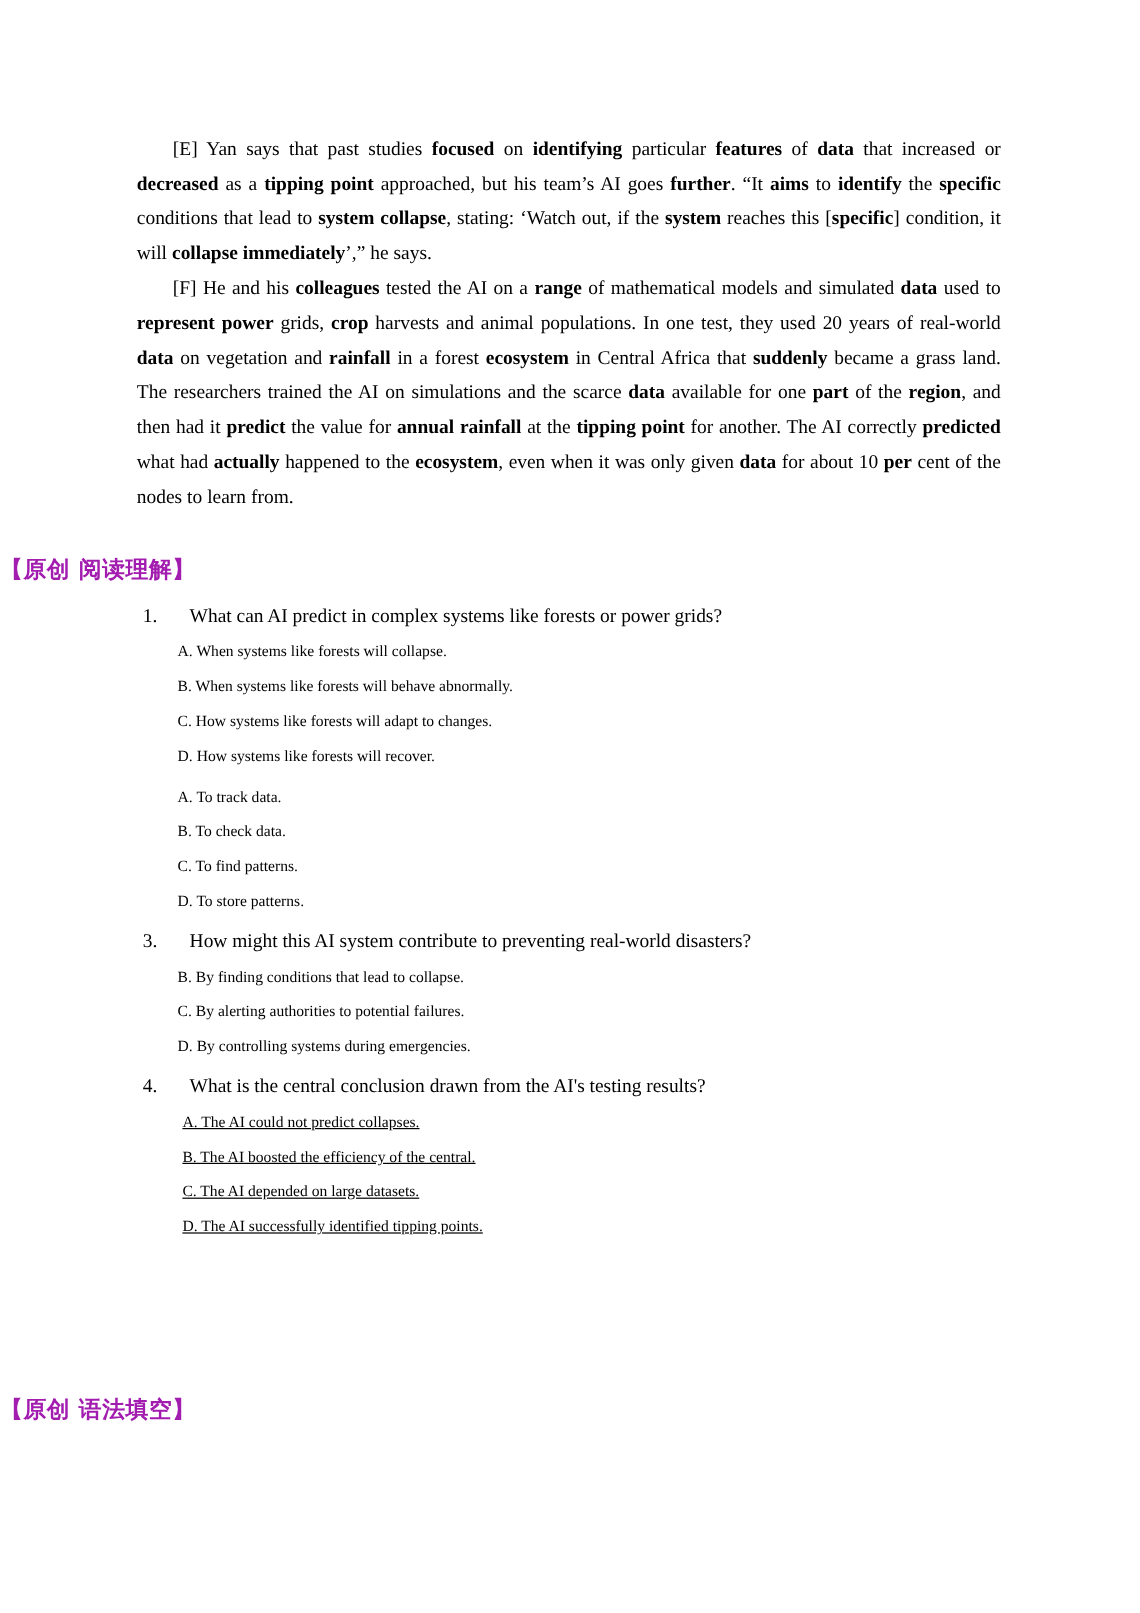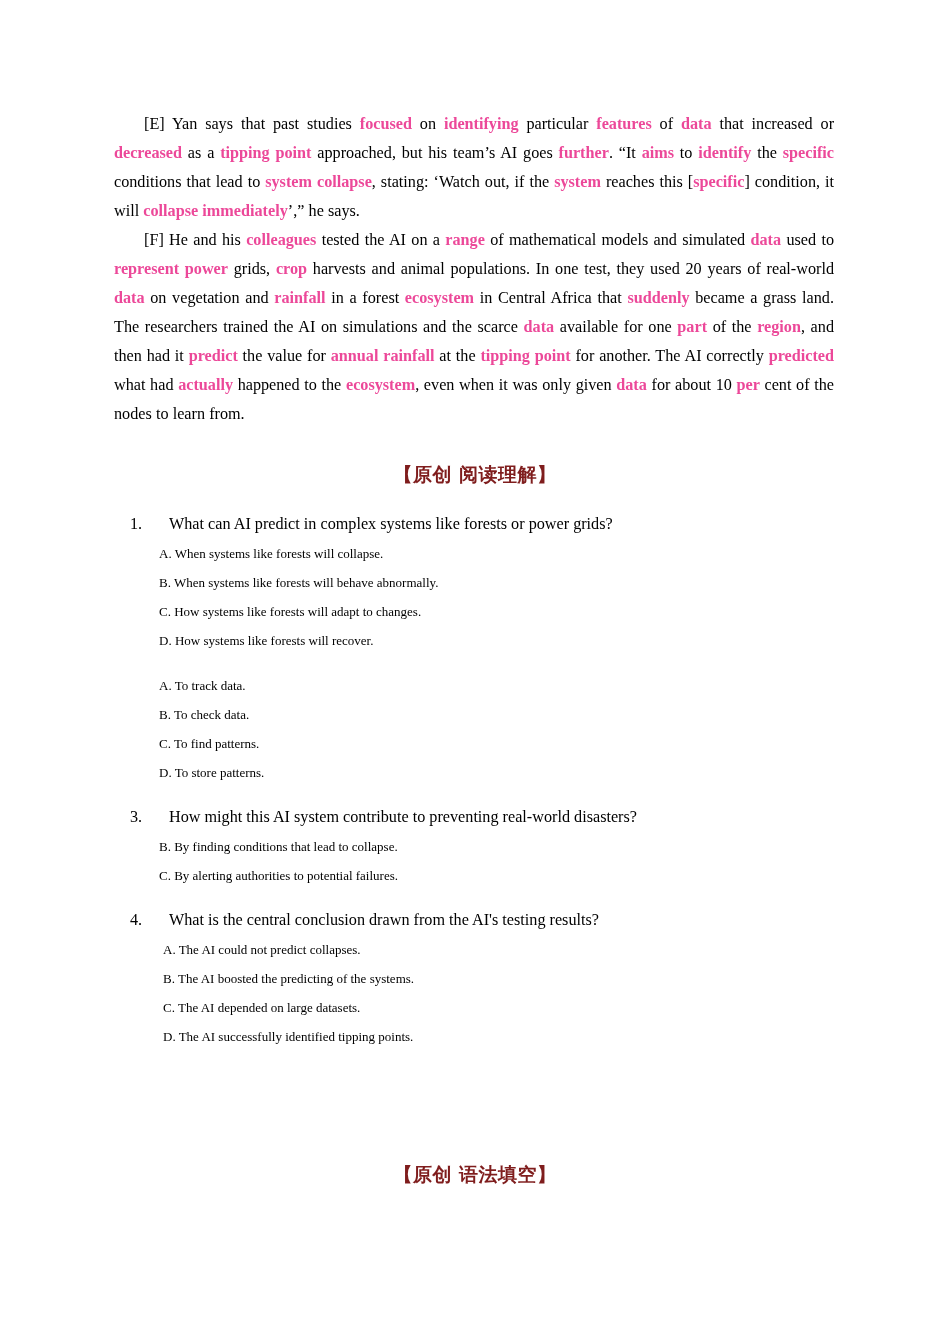--- a/index.html
+++ b/index.html
@@ -39,68 +39,68 @@
     text-indent: 30px;
     margin: 0;
     word-spacing: 0.1px;
     -webkit-hyphens: none;
     hyphens: none;
   }
   .para:last-child {
     text-align: justify;
   }
   .hl {
-    color: #ec4899;
+    color: #000000;
     font-weight: bold;
   }
 
   
   .cn-heading {
     position: absolute;
     width: 950px;
     left: 0;
-    text-align: center;
-    color: #7f1d1d;
+    color: #a21caf;
     font-weight: bold;
     font-size: 19px;
     letter-spacing: 0.5px;
     font-family: "DejaVu Sans", "Liberation Sans", sans-serif;
   }
   #heading-reading { top: 462px; }
   #heading-grammar { top: 1162px; }
 
   
   .questions {
     position: absolute;
     left: 114px;
     top: 494px;
     width: 740px;
   }
   .question {
-    margin: 16px;
+    margin: 5px;
     padding: 0;
   }
   .q-stem {
     font-size: 16.2px;
     line-height: 29px;
     white-space: nowrap;
   }
   .q-num {
     display: inline-block;
     width: 39px;
     text-align: left;
   }
   .q-opt {
     font-size: 13px;
     line-height: 29px;
     padding-left: 29px;
     white-space: nowrap;
   }
   .q-opt.indent-extra {
     padding-left: 33px;
+    text-decoration: underline;
   }
 </style>
 </head>
 <body>
 
 <div class="page">
 
   <div class="passage-block">
     <p class="para"><span>[E] Yan says that past studies </span><span class="hl">focused</span><span> on </span><span class="hl">identifying</span><span> particular </span><span class="hl">features</span><span> of </span><span class="hl">data</span><span> that increased or </span><span class="hl">decreased</span><span> as a </span><span class="hl">tipping point</span><span> approached, but his team’s AI goes </span><span class="hl">further</span><span>. “It </span><span class="hl">aims</span><span> to </span><span class="hl">identify</span><span> the </span><span class="hl">specific</span><span> conditions that lead to </span><span class="hl">system collapse</span><span>, stating: ‘Watch out, if the </span><span class="hl">system</span><span> reaches this [</span><span class="hl">specific</span><span>] condition, it will </span><span class="hl">collapse immediately</span><span>’,” he says.</span></p>
     <p class="para"><span>[F] He and his </span><span class="hl">colleagues</span><span> tested the AI on a </span><span class="hl">range</span><span> of mathematical models and simulated </span><span class="hl">data</span><span> used to </span><span class="hl">represent power</span><span> grids, </span><span class="hl">crop</span><span> harvests and animal populations. In one test, they used 20 years of real-world </span><span class="hl">data</span><span> on vegetation and </span><span class="hl">rainfall</span><span> in a forest </span><span class="hl">ecosystem</span><span> in Central Africa that </span><span class="hl">suddenly</span><span> became a grass land. The researchers trained the AI on simulations and the scarce </span><span class="hl">data</span><span> available for one </span><span class="hl">part</span><span> of the </span><span class="hl">region</span><span>, and then had it </span><span class="hl">predict</span><span> the value for </span><span class="hl">annual rainfall</span><span> at the </span><span class="hl">tipping point</span><span> for another. The AI correctly </span><span class="hl">predicted</span><span> what had </span><span class="hl">actually</span><span> happened to the </span><span class="hl">ecosystem</span><span>, even when it was only given </span><span class="hl">data</span><span> for about 10 </span><span class="hl">per</span><span> cent of the nodes to learn from.</span></p>
@@ -119,25 +119,26 @@
       <div class="question">
         <div class="q-opt">A. To track data.</div>
         <div class="q-opt">B. To check data.</div>
         <div class="q-opt">C. To find patterns.</div>
         <div class="q-opt">D. To store patterns.</div>
       </div>
       <div class="question">
         <div class="q-stem"><span class="q-num">3.</span><span>How might this AI system contribute to preventing real-world disasters?</span></div>
         <div class="q-opt">B. By finding conditions that lead to collapse.</div>
         <div class="q-opt">C. By alerting authorities to potential failures.</div>
+        <div class="q-opt">D. By controlling systems during emergencies.</div>
       </div>
       <div class="question">
         <div class="q-stem"><span class="q-num">4.</span><span>What is the central conclusion drawn from the AI's testing results?</span></div>
         <div class="q-opt indent-extra">A. The AI could not predict collapses.</div>
-        <div class="q-opt indent-extra">B. The AI boosted the predicting of the systems.</div>
+        <div class="q-opt indent-extra">B. The AI boosted the efficiency of the central.</div>
         <div class="q-opt indent-extra">C. The AI depended on large datasets.</div>
         <div class="q-opt indent-extra">D. The AI successfully identified tipping points.</div>
       </div>
     </div>
 
   <div class="cn-heading" id="heading-grammar">【原创  语法填空】</div>
 
 </div>
 
 </body></html>

